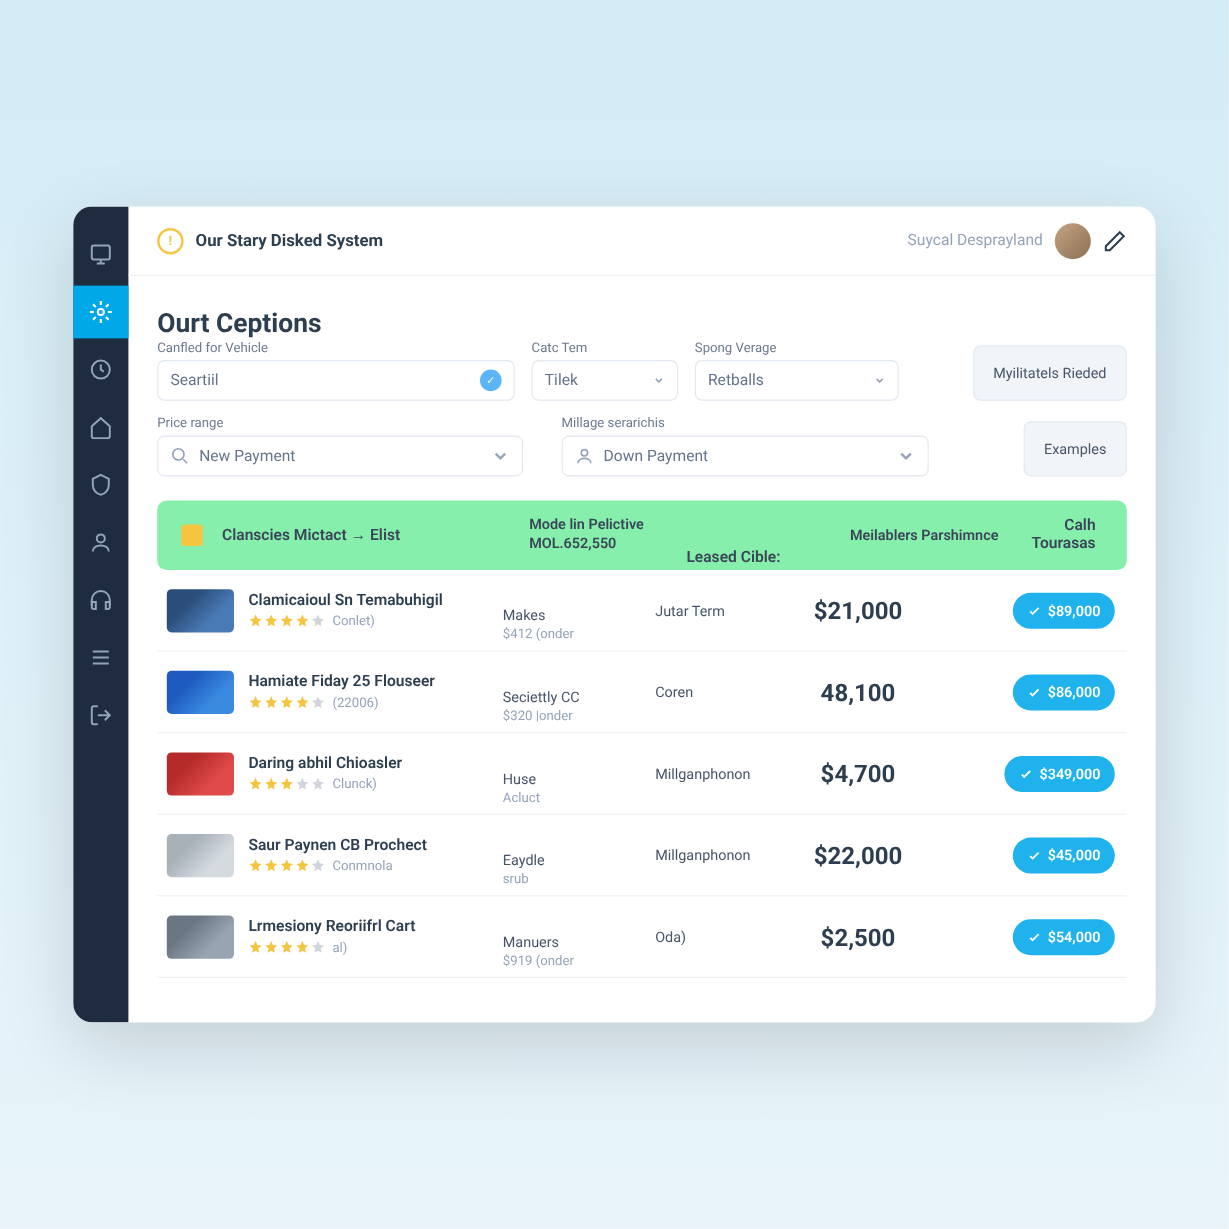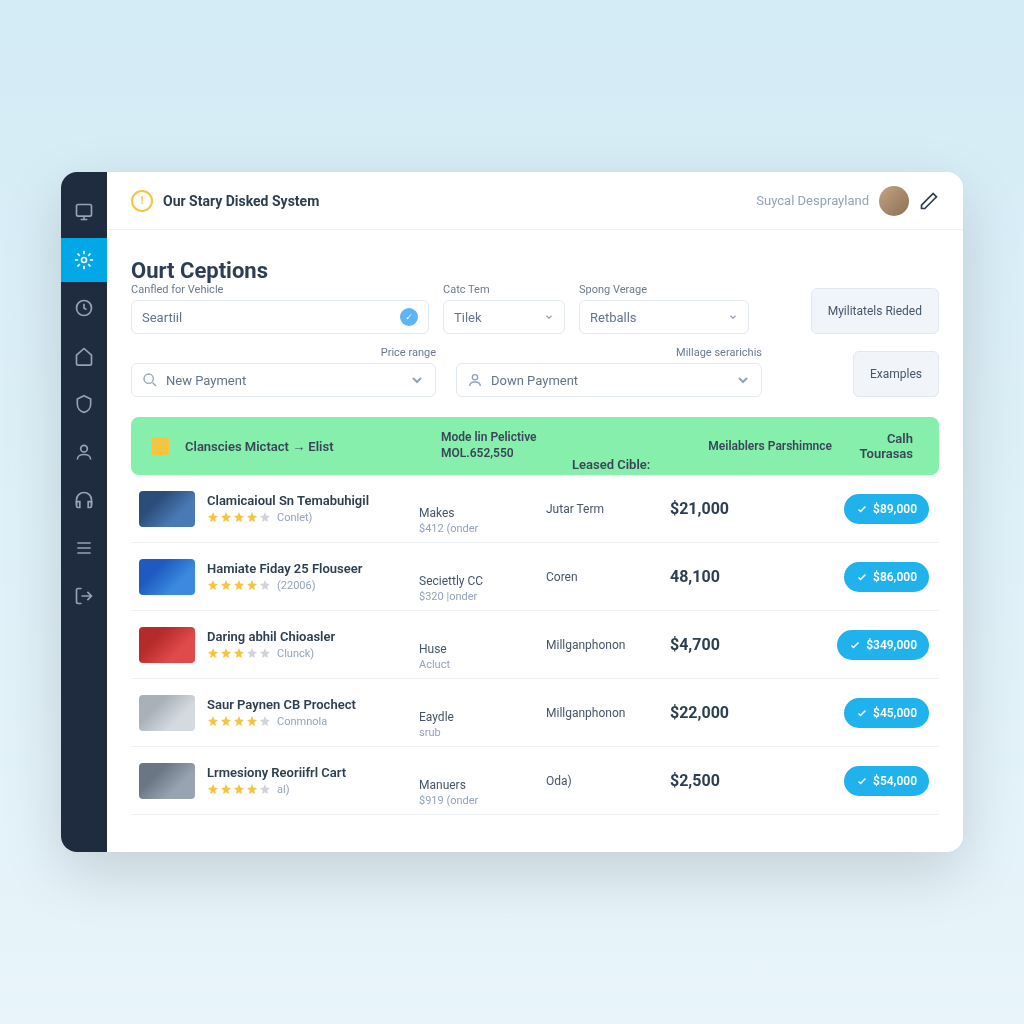--- a/index.html
+++ b/index.html
@@ -112,21 +112,21 @@
   padding: 0 16px;
   background: #f1f5f9;
   border: 1px solid #e2e8f0;
   border-radius: 6px;
   font-size: 12px;
   color: #475569;
   cursor: pointer;
   display: flex;
   align-items: center;
 }
-.filter-row2 { display: flex; gap: 20px; margin-bottom: 20px; align-items: flex-end; text-align: right; }
+.filter-row2 { display: flex; gap: 32px; margin-bottom: 20px; align-items: flex-end; }
 .combo-box {
   height: 34px;
   border: 1px solid #e2e8f0;
   border-radius: 6px;
   padding: 0 10px;
   display: flex;
   align-items: center;
   gap: 8px;
   font-size: 13px;
   color: #64748b;
@@ -175,21 +175,21 @@
 .row-main { width: 200px; }
 .row-title { font-size: 13px; font-weight: 600; color: #2c3e50; margin-bottom: 3px; }
 .row-stars { display: flex; align-items: flex-start; gap: 6px; }
 .stars { display: flex; gap: 1px; }
 .star { width: 12px; height: 12px; fill: #f5c542; }
 .star.empty { fill: #d1d5db; }
 .stars-label { font-size: 11px; color: #94a3b8; }
 .row-make { width: 115px; font-size: 12px; color: #475569; line-height: 1.3; margin-top: 25px; }
 .row-make .sub { font-size: 11px; color: #94a3b8; }
 .row-lease { width: 112px; font-size: 12px; color: #475569; }
-.row-price { width: 90px; font-size: 16px; font-weight: 700; color: #2c3e50; text-align: left; }
+.row-price { width: 90px; font-size: 20px; font-weight: 700; color: #2c3e50; text-align: center; }
 .row-action {
   margin-left: auto;
   height: 30px;
   padding: 0 12px;
   background: #1fb2ec;
   color: #fff;
   font-size: 12px;
   font-weight: 600;
   border-radius: 15px;
   display: flex;

